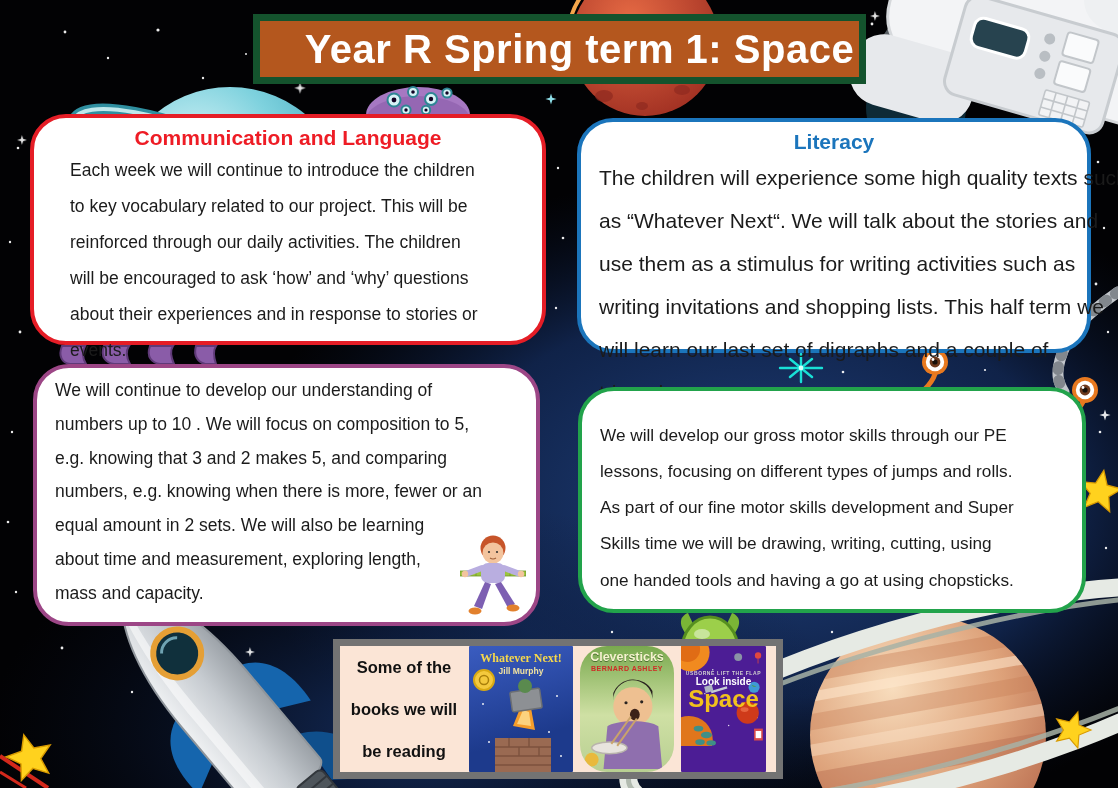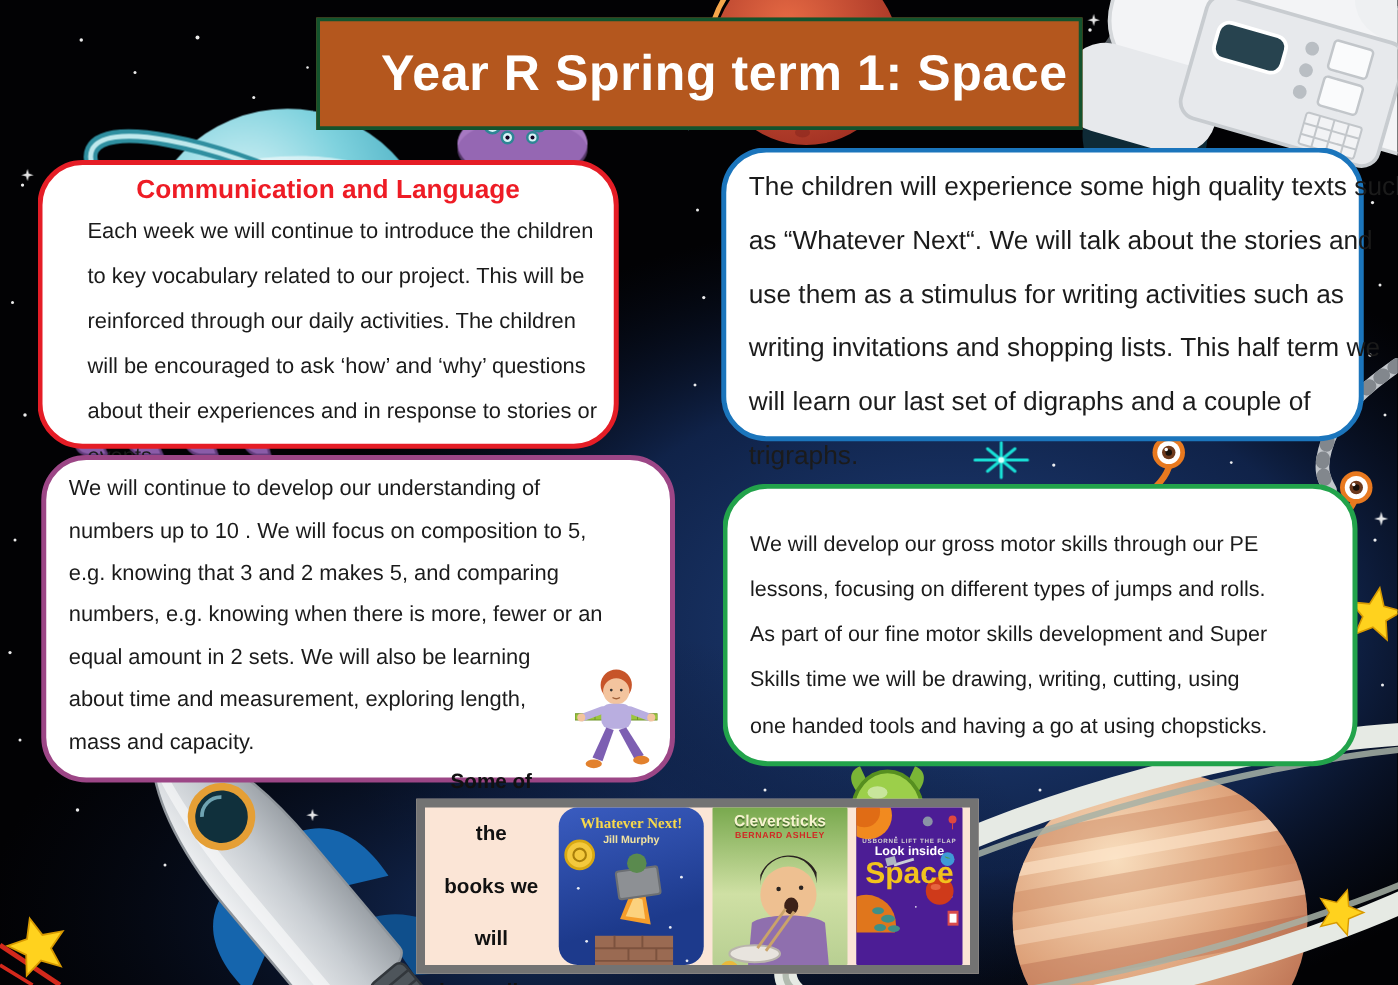--- a/index.html
+++ b/index.html
@@ -2,32 +2,32 @@
 <html><head>
 <meta charset="utf-8">
 <style>
   html,body{margin:0;padding:0;background:#000;}
   .stage{
     position:relative;width:1118px;height:788px;overflow:hidden;
     background:#020204;font-family:"Liberation Sans",sans-serif;
   }
   .bg{position:absolute;inset:0;z-index:0;}
   .banner{
-    position:absolute;left:253px;top:14px;width:613px;height:90px;z-index:3;
-    background:#b4571e;border:3px solid #14532d;box-sizing:border-box;
+    position:absolute;left:253px;top:14px;width:613px;height:70px;z-index:3;
+    background:#b4571e;border:7px solid #14532d;box-sizing:border-box;
     display:flex;align-items:center;justify-content:center;padding-left:40px;
   }
   .banner h1{margin:0;color:#fff;font-size:40px;font-weight:bold;letter-spacing:.5px;}
   .card{
     position:absolute;z-index:2;background:#fff;border-style:solid;border-width:4px;
     border-radius:36px;box-sizing:border-box;padding:6px 18px 8px;
   }
   .card h2{margin:2px 0 2px;text-align:center;font-size:21px;font-weight:bold;}
   .card p{margin:0;color:#1b1b1b;white-space:pre;}
-  #card-communication{left:30px;top:128px;width:465px;height:231px;border-color:#e51d26;}
+  #card-communication{left:30px;top:114px;width:516px;height:231px;border-color:#e51d26;}
   #card-communication h2{color:#ee1c25;}
   #card-communication p{font-size:17.5px;line-height:2.06;margin-left:18px;}
   #card-literacy{left:577px;top:118px;width:514px;height:235px;border-color:#1b75bc;}
   #card-literacy h2{color:#1b75bc;}
   #card-literacy p{font-size:21px;line-height:2.05;}
   #card-mathematics{left:33px;top:364px;width:507px;height:262px;border-color:#9c4686;}
   #card-mathematics h2{color:#a14789;}
   #card-mathematics p{font-size:17.5px;line-height:1.93;}
   #card-physical{left:578px;top:387px;width:508px;height:226px;border-color:#22a34b;}
   #card-physical h2{color:#00a651;}
@@ -36,24 +36,24 @@
   .books{
     position:absolute;left:333px;top:639px;width:450px;height:140px;z-index:2;
     background:#fbe5d6;border:7px solid #737373;box-sizing:border-box;
     display:flex;align-items:center;gap:7px;padding:5px 6px;
   }
   .books-label{width:116px;text-align:center;font-weight:bold;font-size:16.5px;color:#111;}
   .books-label div{line-height:2.55;}
   .book{position:relative;height:126px;border-radius:1px;overflow:hidden;flex:none;}
   .book svg{position:absolute;inset:0;}
   .book .t{position:relative;text-align:center;font-weight:bold;}
-  #book-1{width:116px;background:linear-gradient(165deg,#3a5cc0,#1d3a8c 70%);border-radius:15px;}
+  #book-1{width:104px;background:linear-gradient(165deg,#3a5cc0,#1d3a8c 70%);}
   #book-1 .title{color:#f7d84b;font-size:12px;padding-top:5px;font-family:"Liberation Serif",serif;}
   #book-1 .author{color:#f0e2a0;font-size:8.5px;}
-  #book-2{width:108px;background:linear-gradient(180deg,#79a94e,#cfe0a4 55%,#b8cf92);}
+  #book-2{width:94px;background:linear-gradient(180deg,#79a94e,#cfe0a4 55%,#b8cf92);border-radius:27px;}
   #book-2 .title{color:#f6f3cf;font-size:12.5px;padding-top:4px;text-shadow:0 1px 0 #4c7231;}
   #book-2 .author{color:#cf2b25;font-size:7px;letter-spacing:.5px;line-height:1.3;}
   #book-3{width:85px;background:#4c1d95;}
   #book-3 .series{color:#cfcfcf;font-size:5px;letter-spacing:.6px;padding-top:24px;}
   #book-3 .title-top{color:#fff;font-size:10px;font-weight:bold;}
   #book-3 .title-main{color:#f2c21d;font-size:24px;font-weight:bold;line-height:1;}
 </style>
 </head>
 <body>
 
@@ -310,20 +310,21 @@
     <h2>Communication and Language</h2>
     <p>Each week we will continue to introduce the children
 to key vocabulary related to our project. This will be
 reinforced through our daily activities. The children
 will be encouraged to ask ‘how’ and ‘why’ questions
 about their experiences and in response to stories or
 events.</p>
   </div>
 
   <div class="card" id="card-literacy">
+    <h2>Literacy</h2>
     <p>The children will experience some high quality texts such
 as “Whatever Next“. We will talk about the stories and
 use them as a stimulus for writing activities such as
 writing invitations and shopping lists. This half term we
 will learn our last set of digraphs and a couple of
 trigraphs.</p>
   </div>
 
   <div class="card" id="card-mathematics">
     <p>We will continue to develop our understanding of

